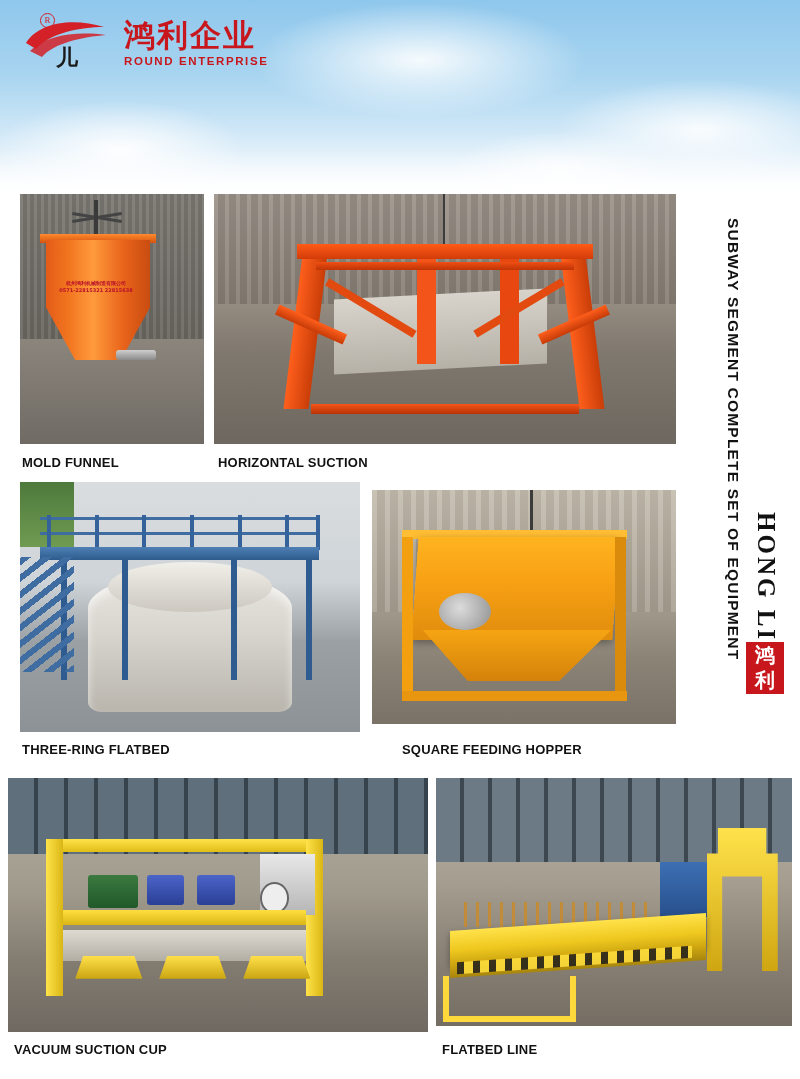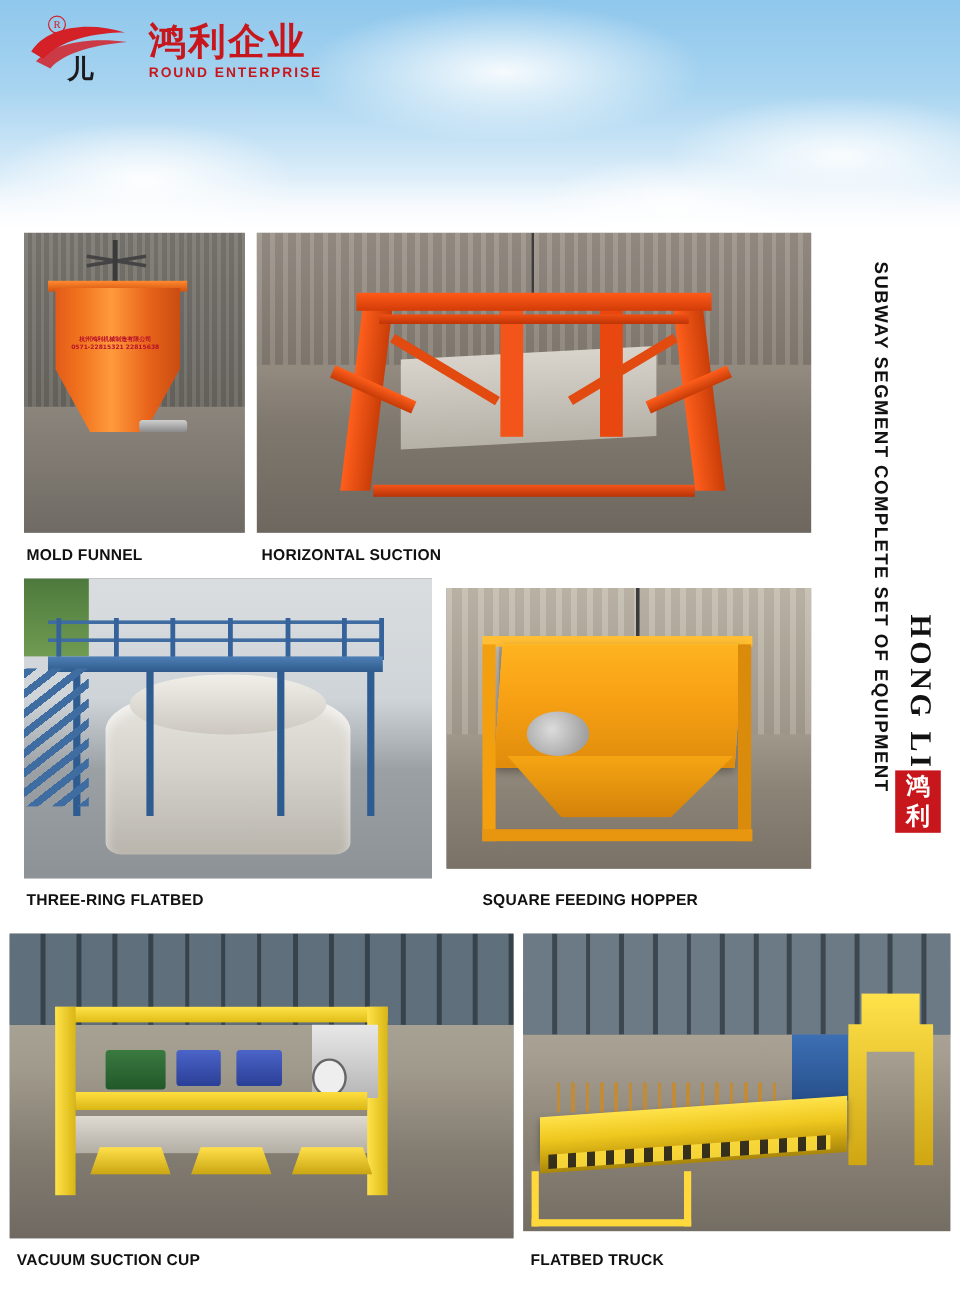--- a/index.html
+++ b/index.html
@@ -444,21 +444,21 @@
         <div class="p6-win"></div>
         <div class="p6-ladder"></div>
         <div class="p6-blue"></div>
         <div class="p6-gantry"></div>
         <div class="p6-bed"></div>
         <div class="p6-bedside"></div>
         <div class="p6-chev"></div>
         <div class="p6-frame"></div>
       </div>
     </div>
-    <div class="cap" style="left:442px; top:1042px;">FLATBED TRUCK</div>
+    <div class="cap" style="left:442px; top:1042px;">FLATBED LINE</div>
 
   </div>
 
   <div class="vert-text">SUBWAY SEGMENT COMPLETE SET OF EQUIPMENT</div>
   <div class="vert-brand">HONG LI</div>
   <div class="seal">鸿利</div>
 
 </div>
 
 </body></html>

